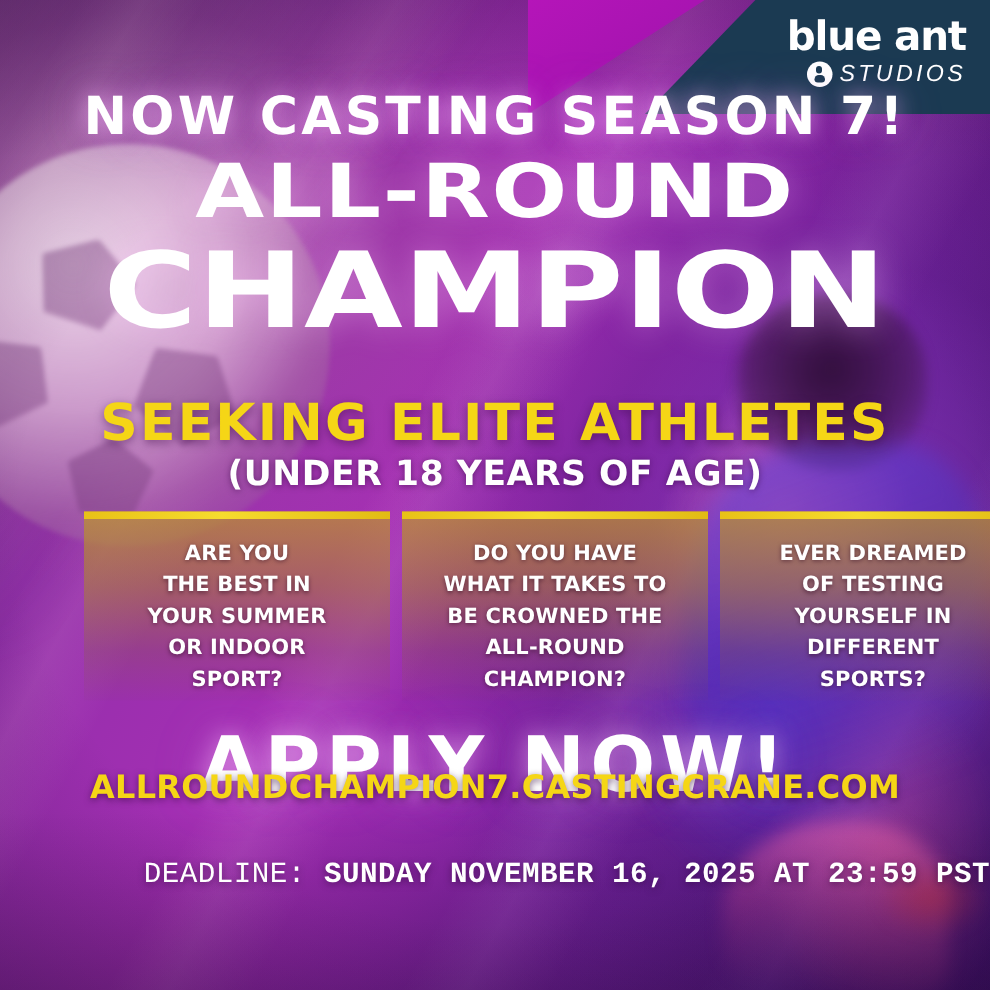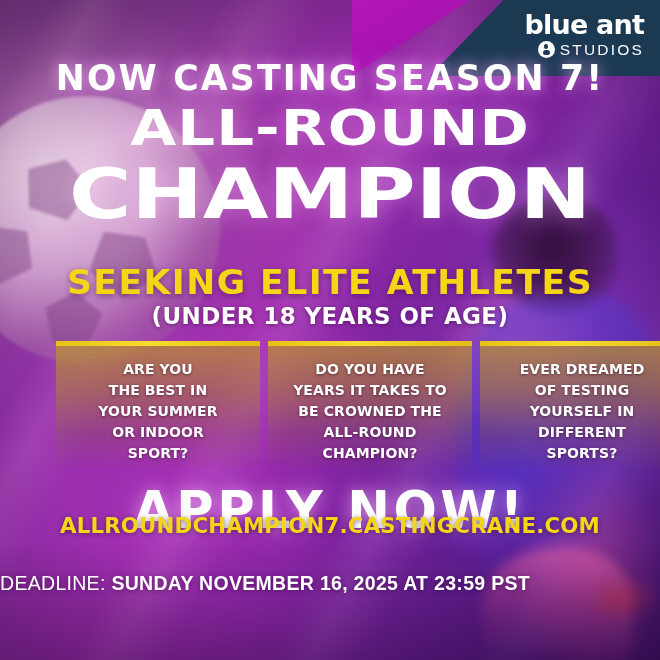--- a/index.html
+++ b/index.html
@@ -166,20 +166,21 @@
     content:""; position:absolute;
     left:5.1px; top:8.6px; width:6.8px; height:5.6px;
     border-radius:3.4px 3.4px 2.6px 2.6px; background:#1b3a52;
   }
   .logo-studios {
     color:#ffffff;
     font-size:15.5px;
     font-weight:500;
     letter-spacing:2.2px;
     font-family:"Liberation Sans", sans-serif;
+    font-style:italic;
   }
 
   
   .now-casting {
     position:absolute; left:0; right:0; top:58px;
     text-align:center;
     color:#ffffff;
     font-family:"DejaVu Sans", sans-serif;
     font-size:35px;
     font-weight:bold;
@@ -281,23 +282,23 @@
     color:#f5d616;
     font-family:"DejaVu Sans", sans-serif;
     font-size:21.5px;
     font-weight:bold;
     letter-spacing:0.2px;
     text-shadow:0 1px 5px rgba(52,8,64,0.62);
     transform:scaleX(0.99);
   }
   .deadline {
     position:absolute; left:0; right:0; top:572px;
-    text-align:left;
-    color:#ffffff;
-    font-family:Liberation Sans, sans-serif;
+    text-align:right;
+    color:#ffffff;
+    font-family:Liberation Mono, monospace;
     font-size:19.5px;
     letter-spacing:0.3px;
     text-shadow:0 1px 5px rgba(48,8,60,0.58);
   }
   .deadline .lbl { font-weight:400; }
   .deadline .val { font-weight:bold; }
 </style>
 </head>
 <body>
 
@@ -346,21 +347,21 @@
   <div class="boxes">
     <div class="qbox">
       <div class="qtext">ARE YOU
 THE BEST IN
 YOUR SUMMER
 OR INDOOR
 SPORT?</div>
     </div>
     <div class="qbox">
       <div class="qtext">DO YOU HAVE
-YEARS IT TAKES TO
+WHAT IT TAKES TO
 BE CROWNED THE
 ALL-ROUND
 CHAMPION?</div>
     </div>
     <div class="qbox">
       <div class="qtext">EVER DREAMED
 OF TESTING
 YOURSELF IN
 DIFFERENT
 SPORTS?</div>

